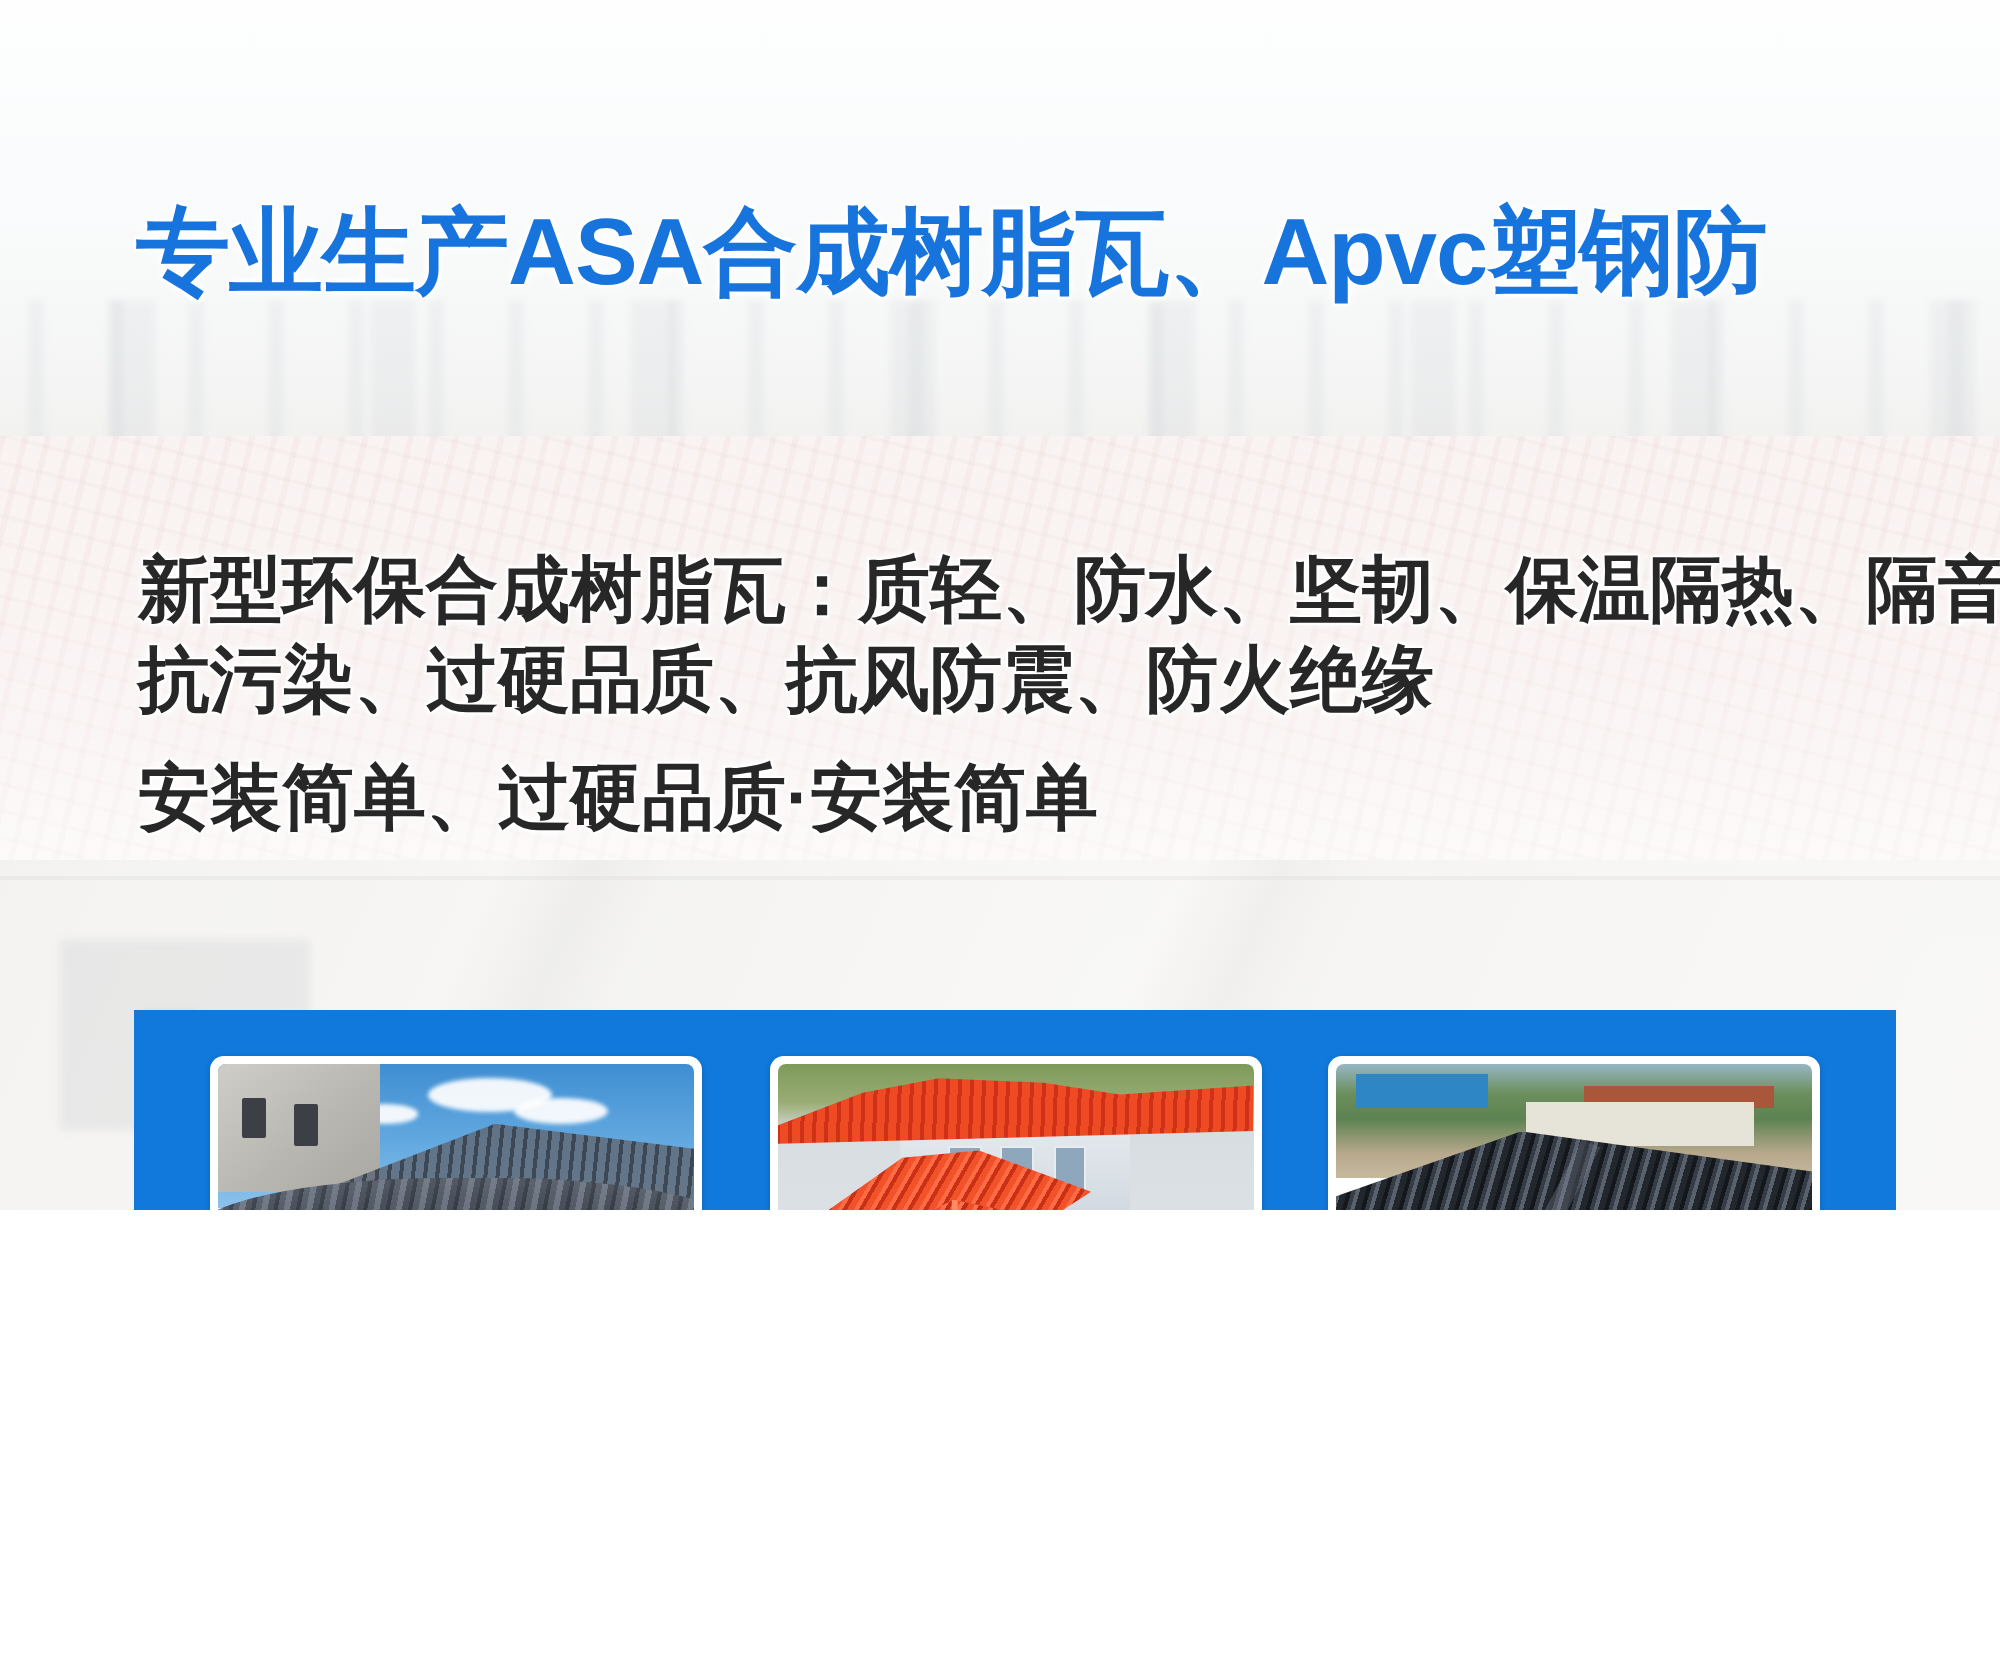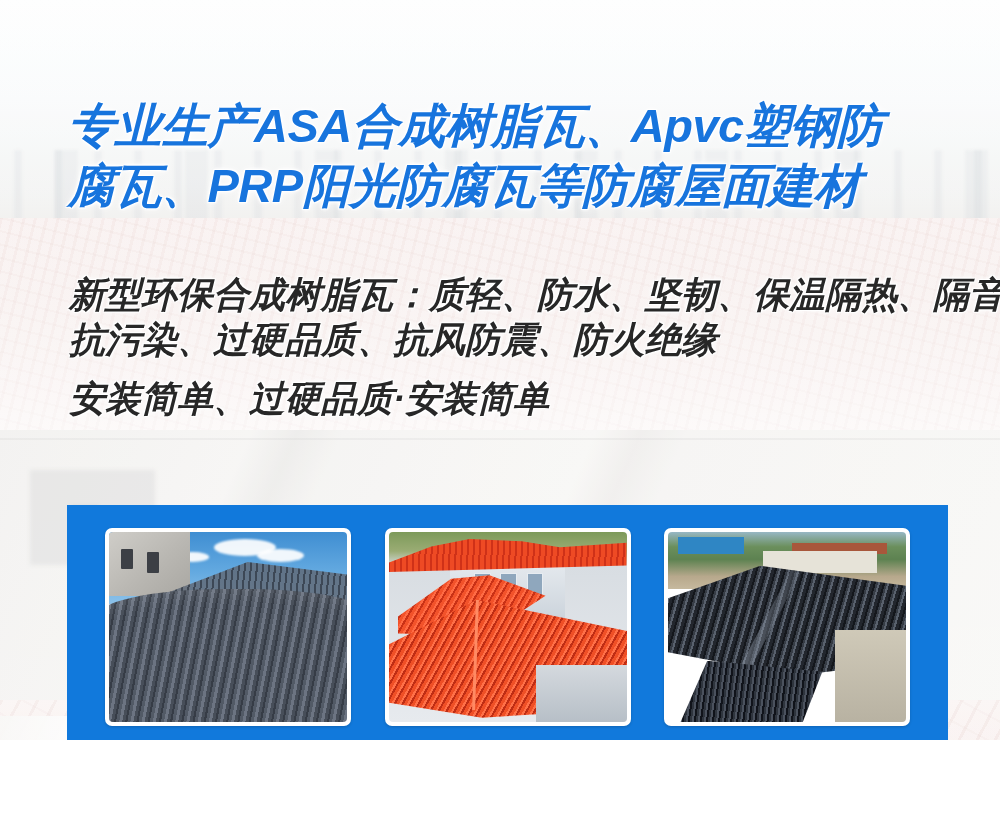--- a/index.html
+++ b/index.html
@@ -7,24 +7,23 @@
   body {
     font-family:"Liberation Sans","DejaVu Sans",sans-serif;
     background:#ffffff;
     overflow:hidden;
   }
 
   
   .banner {
     position:relative;
     width:1000px;
-    height:740px;
+    height:605px;
     overflow:hidden;
     background:#e5e5e5;
-    font-style:italic;
   }
 
   
   .bg-sky {
     position:absolute; left:0; top:0; width:1000px; height:250px;
     background:
       linear-gradient(180deg,#fdfefe 0%,#f8fafb 40%,#f2f3f2 75%,#eceae8 100%);
   }
   .bg-skyline {
     position:absolute; left:0; top:150px; width:1000px; height:80px;
@@ -331,21 +330,20 @@
   <div class="bg-lower-shapes"></div>
   <div class="bg-lower-win"></div>
   <div class="bg-lower-win2"></div>
   <div class="bg-tiles-bottom"></div>
   <div class="bg-tiles-bottom-fade"></div>
   <div class="bg-bottom-eave"></div>
   <div class="bg-veil"></div>
 
   <div class="headline">
     <div class="headline-line">专业生产ASA合成树脂瓦、Apvc塑钢防</div>
-    <div class="headline-line">腐瓦、PRP阳光防腐瓦等防腐屋面建材</div>
   </div>
 
   <div class="sublines">
     <div class="subline">新型环保合成树脂瓦：质轻、防水、坚韧、保温隔热、隔音</div>
     <div class="subline">抗污染、过硬品质、抗风防震、防火绝缘</div>
     <div class="subline gap">安装简单、过硬品质·安装简单</div>
   </div>
 
   <div class="gallery">
 

